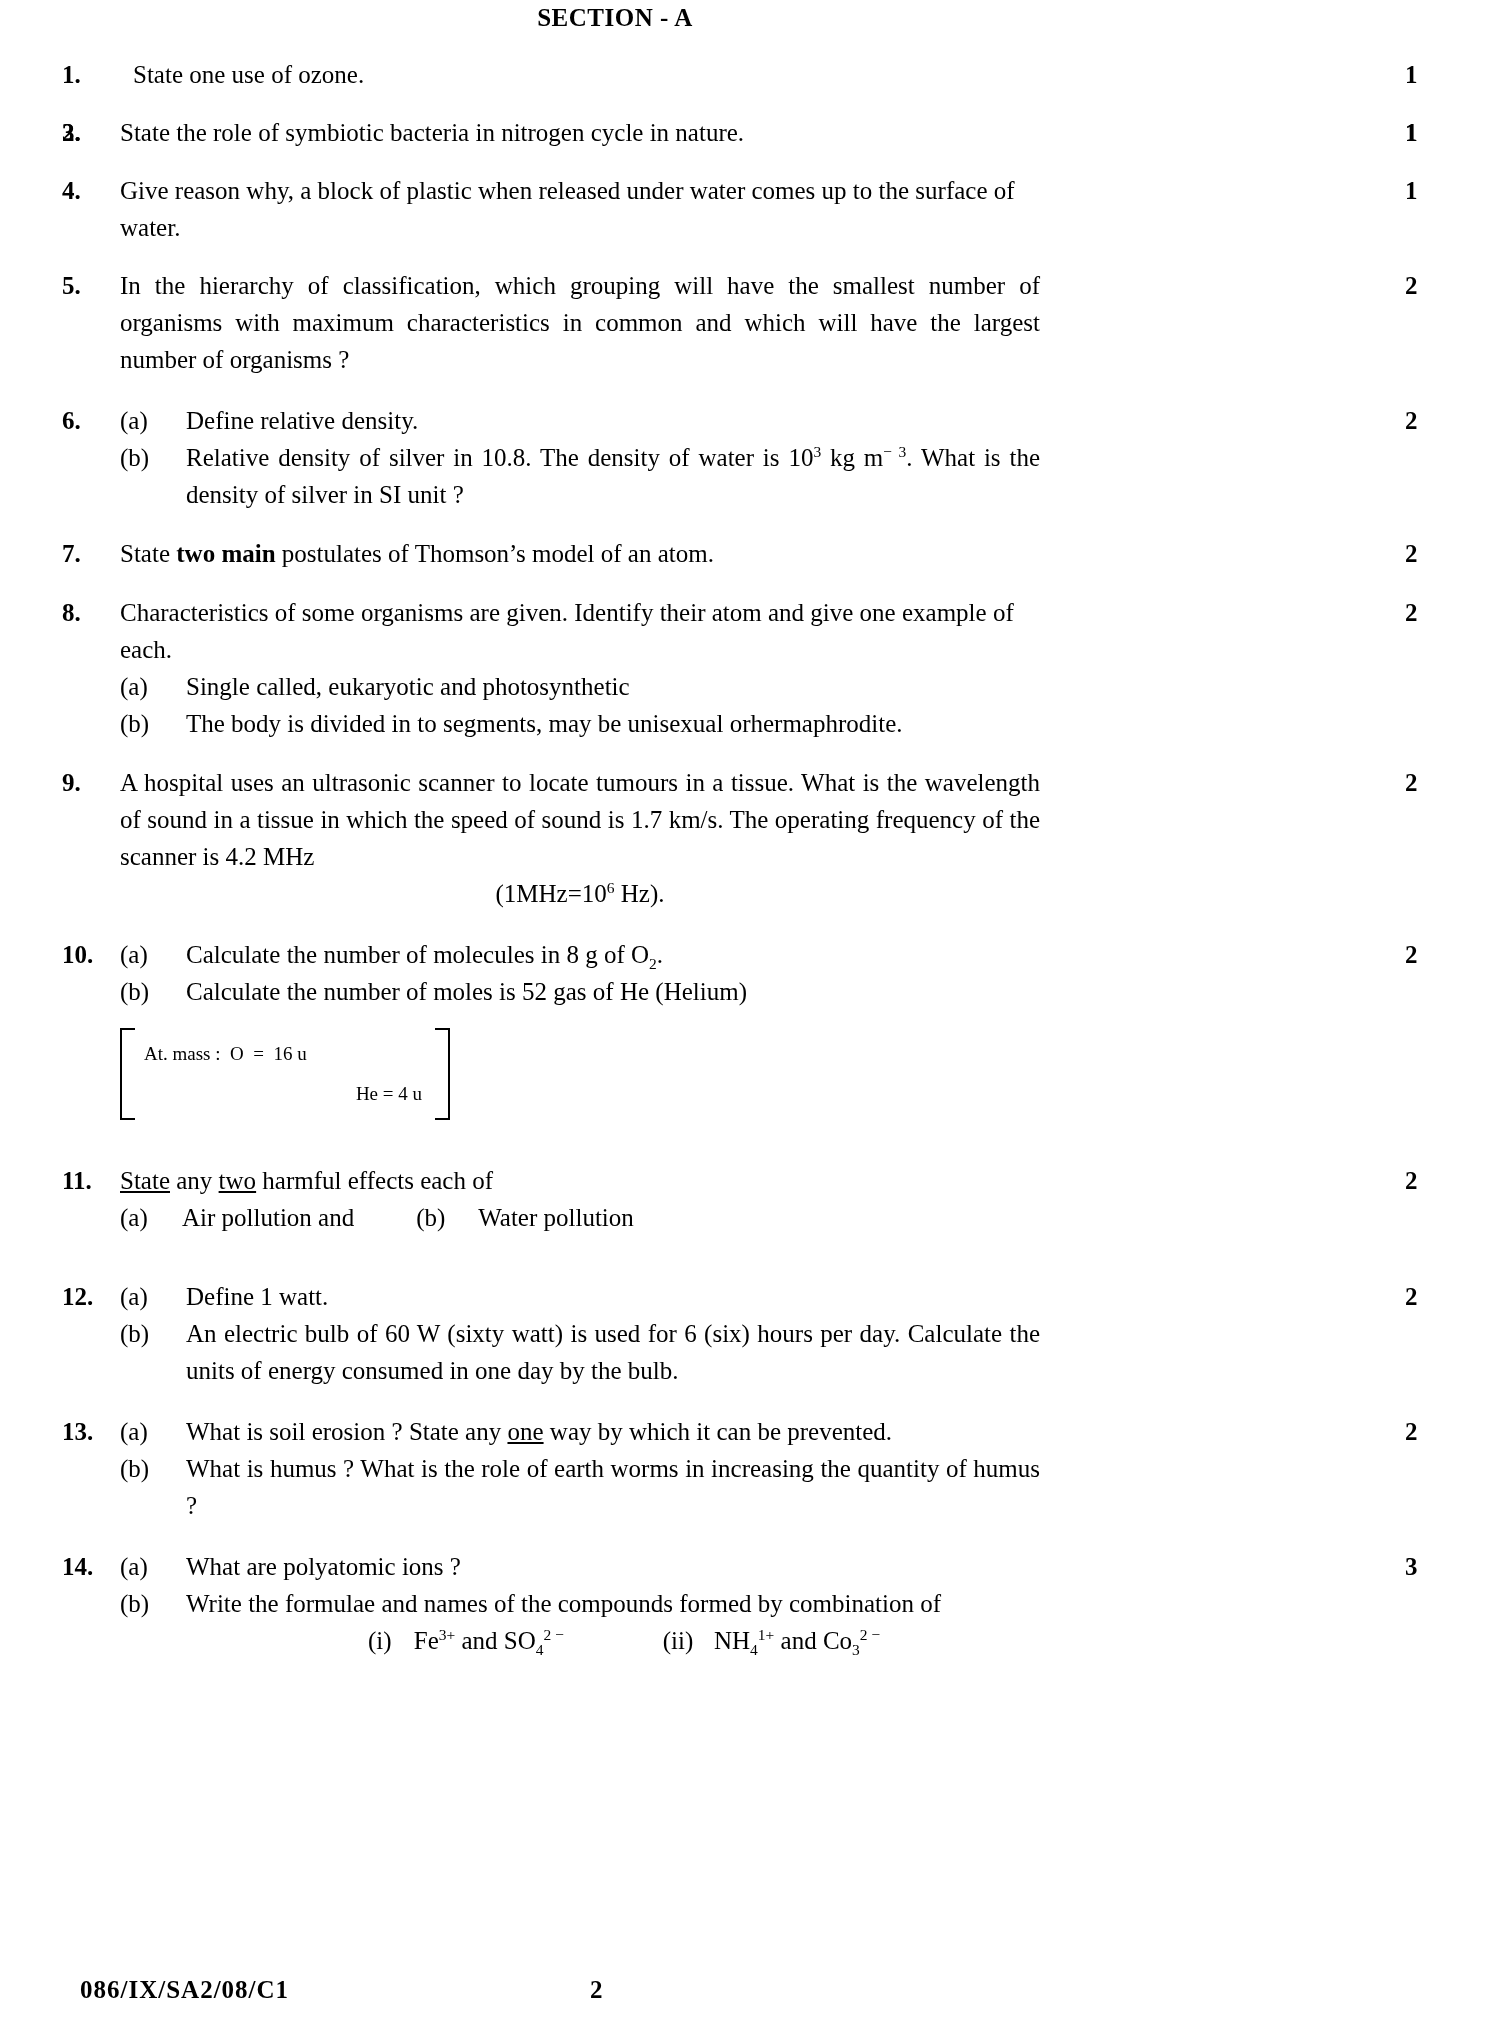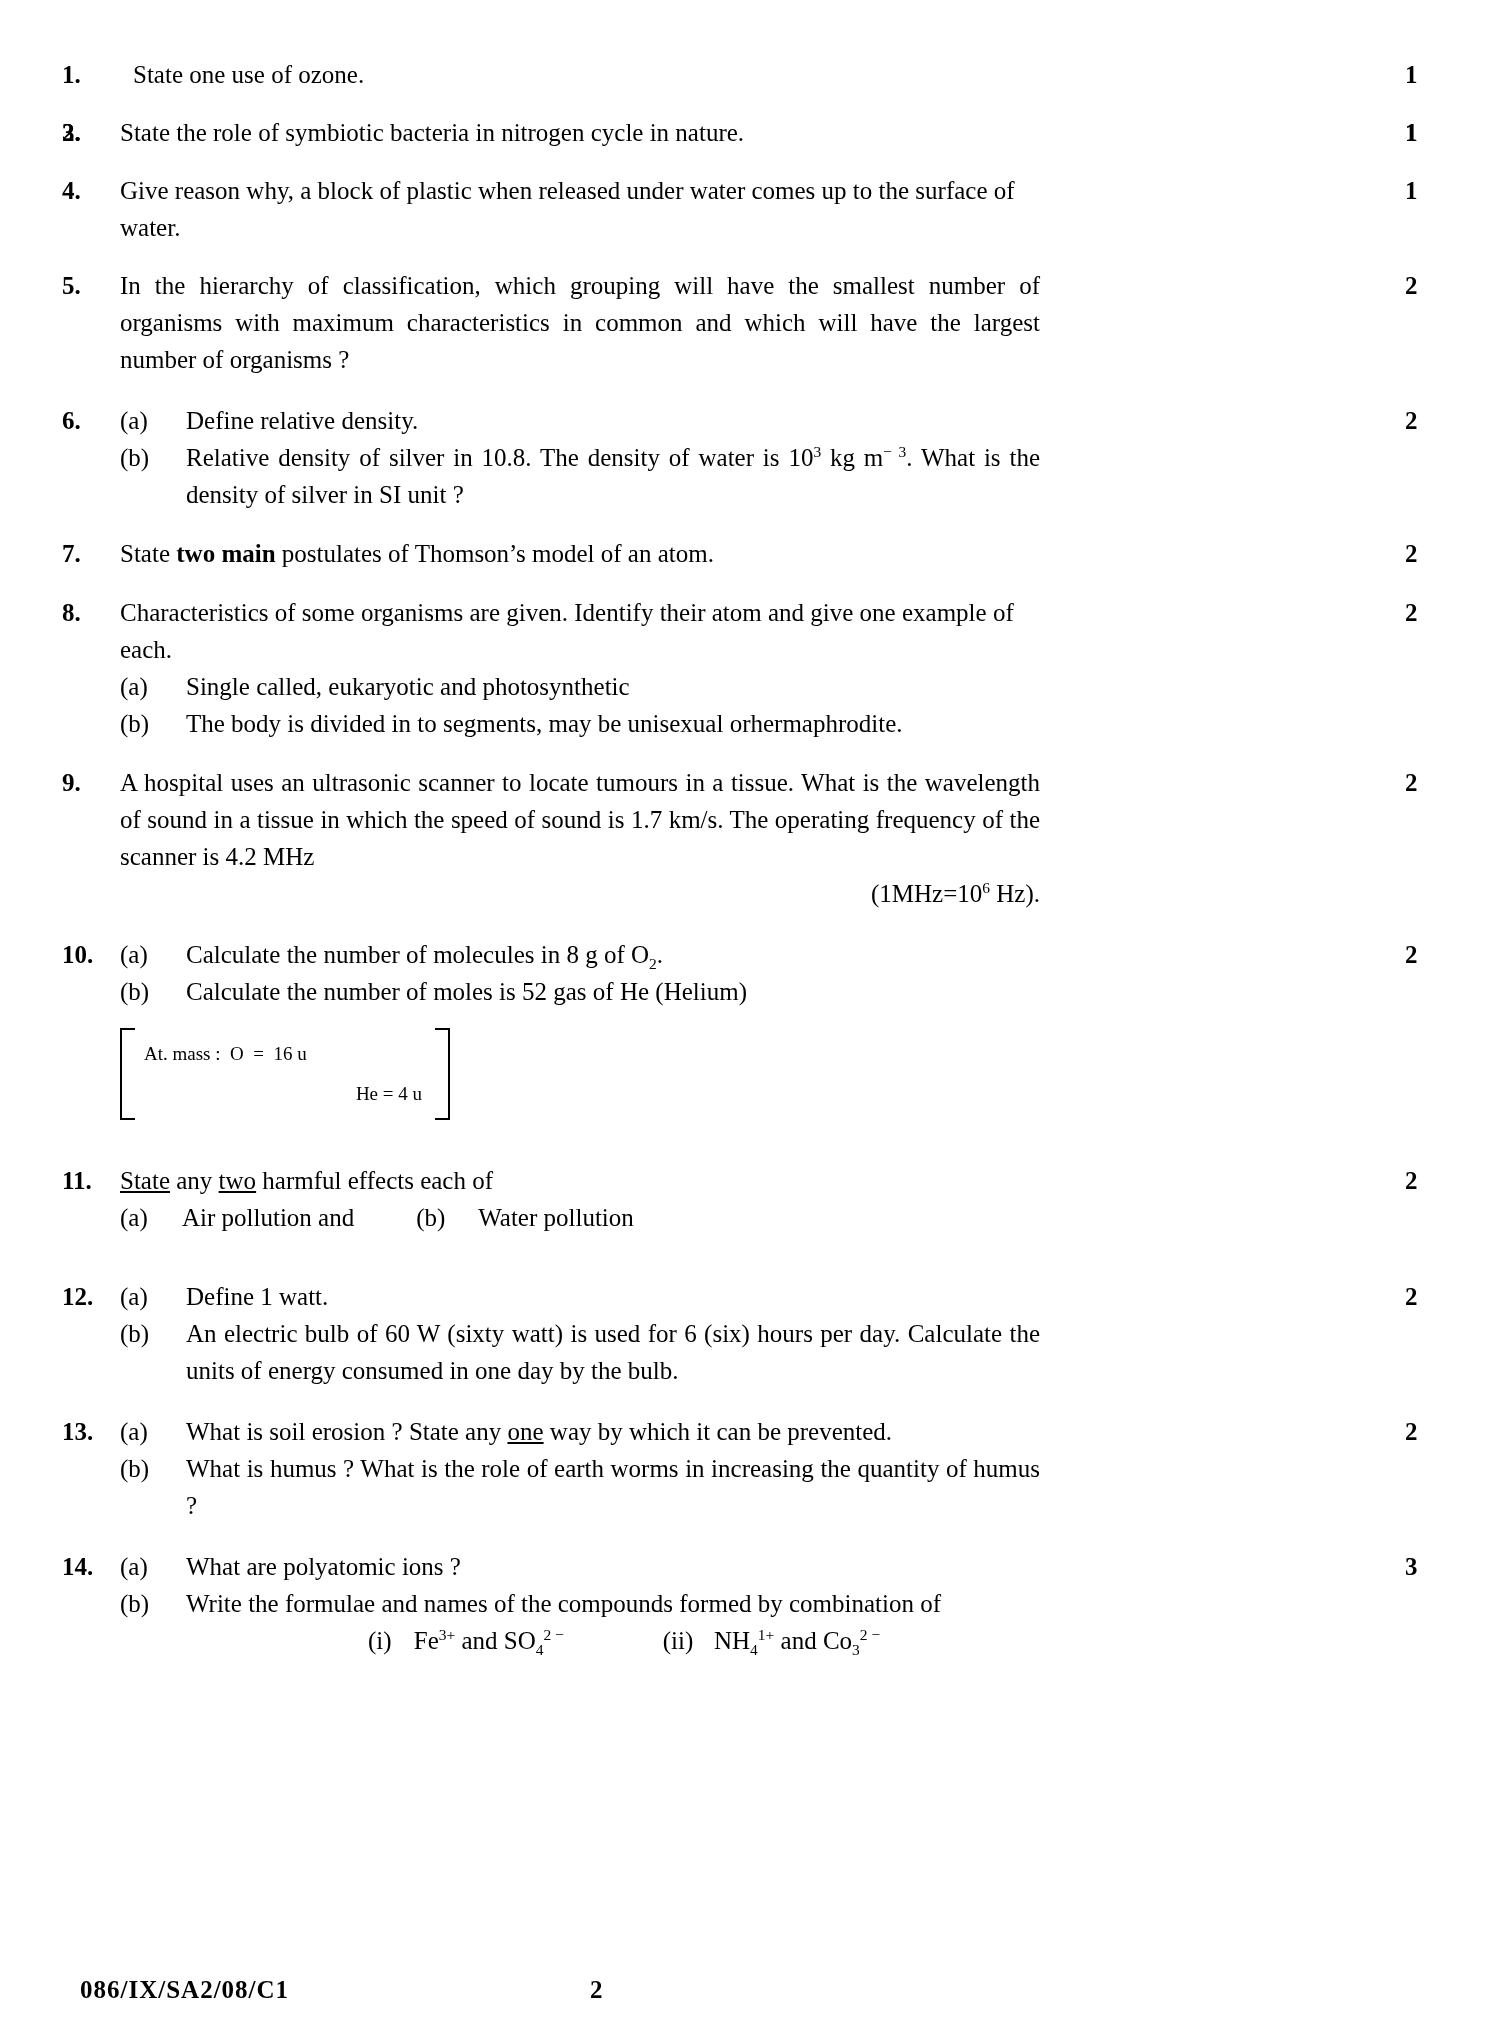--- a/index.html
+++ b/index.html
@@ -155,20 +155,21 @@
     font-size: 25px;
   }
 
   .sp { display: inline-block; }
 </style>
 </head>
 <body>
 
 <div class="page">
 
+  <div class="section-title">SECTION - A</div>
 
   <div class="q-list">
 
     <div class="q-row" style="margin-top:0;">
       <span class="q-num">1.</span>
       <div class="q-body nojust indent-first">State one use of ozone.</div>
       <span class="q-marks">1</span>
     </div>
 
     <div class="q-row" style="margin-top:21px;">
@@ -228,21 +229,21 @@
           <span class="sub-text">The body is divided in to segments, may be unisexual orhermaphrodite.</span>
         </span>
       </div>
       <span class="q-marks">2</span>
     </div>
 
     <div class="q-row" style="margin-top:22px;">
       <span class="q-num">9.</span>
       <div class="q-body">
         <span style="display:block;text-align:justify;">A hospital uses an ultrasonic scanner to locate tumours in a tissue. What is the wavelength of sound in a tissue in which the speed of sound is 1.7 km/s. The operating frequency of the scanner is 4.2 MHz</span>
-        <span style="display:block;text-align:right;"><span>(1MHz</span><span>=</span><span>10</span><sup>6</sup><span> Hz).</span></span>
+        <span style="display:block;text-align:center;"><span>(1MHz</span><span>=</span><span>10</span><sup>6</sup><span> Hz).</span></span>
       </div>
       <span class="q-marks">2</span>
     </div>
 
     <div class="q-row" style="margin-top:24px;">
       <span class="q-num">10.</span>
       <div class="q-body nojust">
         <span class="sub">
           <span class="sub-label">(a)</span>
           <span class="sub-text"><span>Calculate the number of molecules in 8 g of O</span><sub>2</sub><span>.</span></span>

